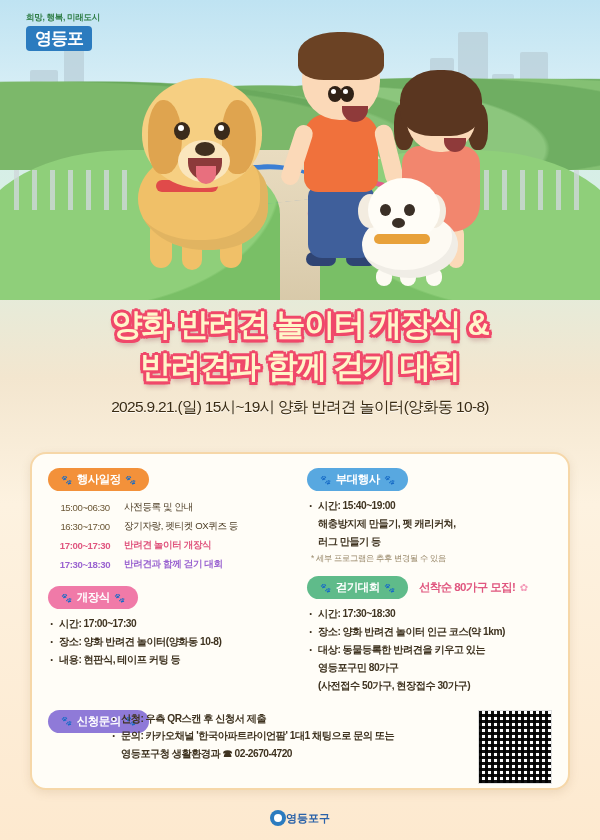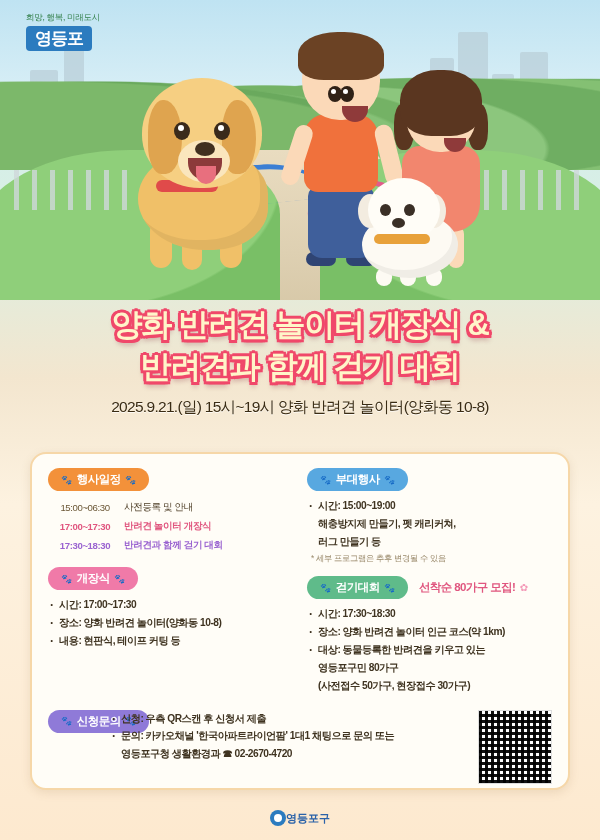--- a/index.html
+++ b/index.html
@@ -117,21 +117,21 @@
   .bc-ear{position:absolute; top:16px; width:24px;height:34px;background:#f3ece0;border-radius:50%;}
   .bc-ear.l{left:6px;} .bc-ear.r{right:26px;}
   .bc-eye{position:absolute; top:26px;width:11px;height:12px;background:#3a2f26;border-radius:50%;}
   .bc-eye.l{left:28px;} .bc-eye.r{left:52px;}
   .bc-nose{position:absolute; left:40px; top:40px; width:13px;height:10px;background:#3a2f26;border-radius:50%;}
   .bc-collar{position:absolute; left:22px; top:56px; width:56px;height:10px;background:#e8a13a;border-radius:5px;}
   .bc-leg{position:absolute; top:90px; width:16px;height:18px;background:#fdfaf3;border-radius:8px;}
 
   
   .logo { position:absolute; left:26px; top:12px; width:118px; height:40px; }
-  .logo .tag { font-size:8.5px; color:#2f7d46; letter-spacing:-.3px; white-space:nowrap; font-weight:400;}
+  .logo .tag { font-size:8.5px; color:#2f7d46; letter-spacing:-.3px; white-space:nowrap; font-weight:700;}
   .logo .name { font-size:17px; font-weight:800; color:#ffffff; background:#2b7bbf;
     display:inline-block; padding:1px 9px; border-radius:4px; margin-top:2px; letter-spacing:-1px;}
 
   
   .titleWrap { position:absolute; left:0; top:304px; width:600px; text-align:center; }
   .title-line {
     font-size:31px; font-weight:800; letter-spacing:-1.3px; line-height:1.34;
     color:#fff5c9;
     text-shadow:
       -2.5px -2.5px 0 #f0486a, 2.5px -2.5px 0 #f0486a, -2.5px 2.5px 0 #f0486a, 2.5px 2.5px 0 #f0486a,
@@ -305,20 +305,24 @@
             <span class="paw">🐾</span>
             <span>행사일정</span>
             <span class="paw">🐾</span>
           </span>
           <table class="sched">
             <tbody>
                 <tr>
               <td class="t">15:00~06:30</td>
               <td>사전등록 및 안내</td>
             </tr>
+            <tr>
+              <td class="t">16:30~17:00</td>
+              <td>장기자랑, 펫티켓 OX퀴즈 등</td>
+            </tr>
             <tr class="hl">
               <td class="t">17:00~17:30</td>
               <td>반려견 놀이터 개장식</td>
             </tr>
             <tr class="hl2">
               <td class="t">17:30~18:30</td>
               <td>반려견과 함께 걷기 대회</td>
             </tr>
           </tbody>
             </table>
@@ -340,21 +344,21 @@
 
       <div class="col">
 
         <div class="sect">
           <span class="pill b">
             <span class="paw">🐾</span>
             <span>부대행사</span>
             <span class="paw">🐾</span>
           </span>
           <ul class="lines">
-            <li>시간: 15:00~19:00</li>
+            <li>시간: 15:40~19:00</li>
             <li class="noDot">해충방지제 만들기, 펫 캐리커쳐,</li>
             <li class="noDot">러그 만들기 등</li>
           </ul>
           <div class="note">* 세부 프로그램은 추후 변경될 수 있음</div>
         </div>
 
         <div class="sect">
           <span class="pill g">
             <span class="paw">🐾</span>
             <span>걷기대회</span>

